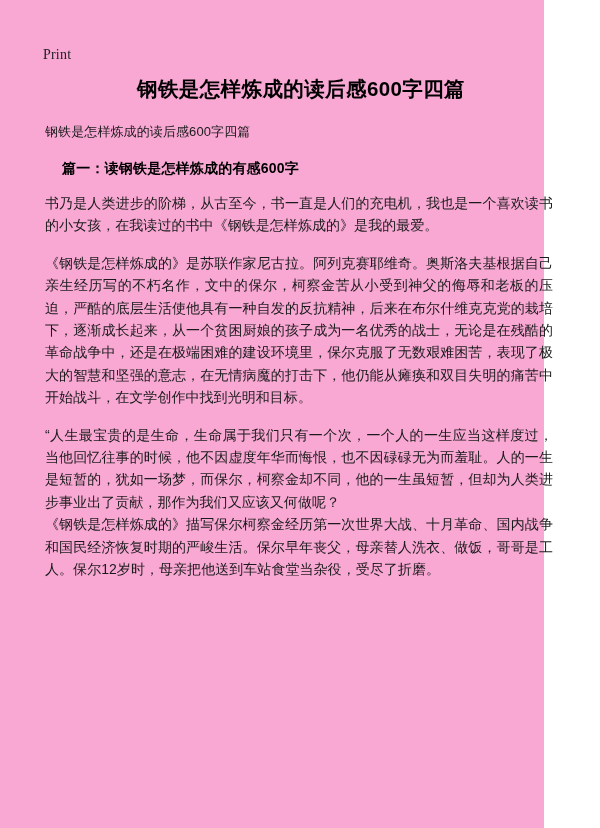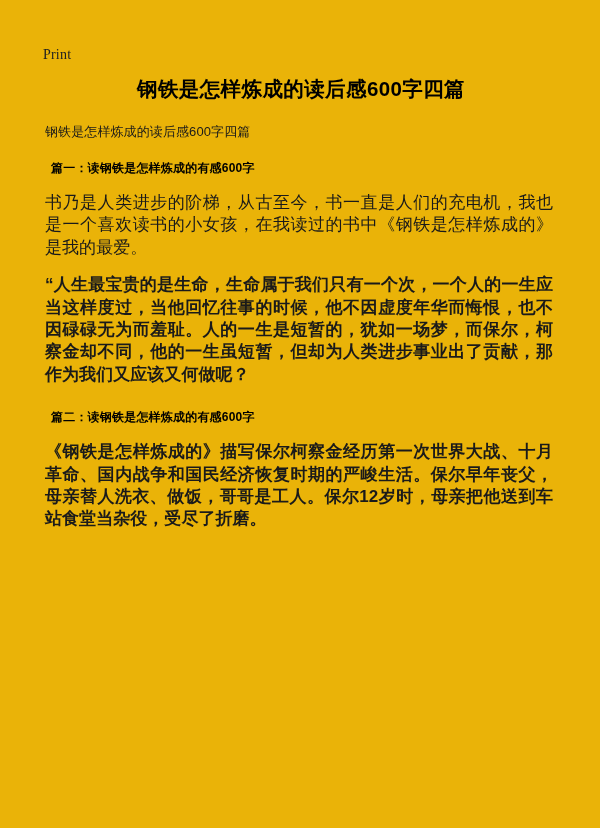--- a/index.html
+++ b/index.html
@@ -11,25 +11,25 @@
   body {
     width: 600px;
     height: 828px;
     overflow: hidden;
     font-family: "Liberation Sans", "DejaVu Sans", sans-serif;
     color: #1a1a1a;
     -webkit-font-smoothing: antialiased;
   }
   .page {
     position: relative;
-    width: 600px;
+    width: 544px;
     height: 828px;
     box-sizing: border-box;
     padding: 8px;
-    background: #eab308;
+    background: #f9a8d4;
   }
   .print-label {
     position: absolute;
     top: 47px;
     left: 43px;
     font-family: "Liberation Serif", "DejaVu Serif", serif;
     font-size: 14px;
     line-height: 16px;
     color: #222222;
     letter-spacing: 0.2px;
@@ -50,40 +50,39 @@
     color: #000000;
   }
   .subtitle {
     margin: 0 0 16px 0;
     font-size: 13px;
     line-height: 20px;
     color: #1a1a1a;
     letter-spacing: 0.1px;
   }
   .section-heading {
-    margin: 0 0 13px 6px;
-    font-size: 12px;
+    margin: 0 0 13px 17px;
+    font-size: 14px;
     line-height: 21px;
     font-weight: bold;
     color: #000000;
     letter-spacing: 0.2px;
   }
   .para {
     margin: 0 4px 15px 0;
-    font-size: 17px;
+    font-size: 14px;
     line-height: 22.4px;
     color: #1a1a1a;
     text-align: justify;
     text-justify: inter-ideograph;
     letter-spacing: 0.05px;
     word-break: break-all;
   }
   .para:last-child {
     margin-bottom: 0;
-    font-weight: bold;
   }
   .block {
     margin: 0;
   }
   .gap-before-heading {
     margin-top: 21px;
   }
 </style>
 </head>
 <body>
@@ -94,22 +93,22 @@
 
   <div class="content">
 
     <h1 class="doc-title">钢铁是怎样炼成的读后感600字四篇</h1>
 
     <p class="subtitle">钢铁是怎样炼成的读后感600字四篇</p>
 
     <div class="block">
       <h2 class="section-heading">篇一：读钢铁是怎样炼成的有感600字</h2>
       <p class="para">书乃是人类进步的阶梯，从古至今，书一直是人们的充电机，我也是一个喜欢读书的小女孩，在我读过的书中《钢铁是怎样炼成的》是我的最爱。</p>
+      <p class="para">《钢铁是怎样炼成的》是苏联作家尼古拉。阿列克赛耶维奇。奥斯洛夫基根据自己亲生经历写的不朽名作，文中的保尔，柯察金苦从小受到神父的侮辱和老板的压迫，严酷的底层生活使他具有一种自发的反抗精神，后来在布尔什维克克党的栽培下，逐渐成长起来，从一个贫困厨娘的孩子成为一名优秀的战士，无论是在残酷的革命战争中，还是在极端困难的建设环境里，保尔克服了无数艰难困苦，表现了极大的智慧和坚强的意志，在无情病魔的打击下，他仍能从瘫痪和双目失明的痛苦中开始战斗，在文学创作中找到光明和目标。</p>
       <p class="para">“人生最宝贵的是生命，生命属于我们只有一个次，一个人的一生应当这样度过，当他回忆往事的时候，他不因虚度年华而悔恨，也不因碌碌无为而羞耻。人的一生是短暂的，犹如一场梦，而保尔，柯察金却不同，他的一生虽短暂，但却为人类进步事业出了贡献，那作为我们又应该又何做呢？</p>
     </div>
 
     <div class="block">
-      <h2 class="section-heading gap-before-heading">篇二：读钢铁是怎样炼成的有感600字</h2>
       <p class="para">《钢铁是怎样炼成的》描写保尔柯察金经历第一次世界大战、十月革命、国内战争和国民经济恢复时期的严峻生活。保尔早年丧父，母亲替人洗衣、做饭，哥哥是工人。保尔12岁时，母亲把他送到车站食堂当杂役，受尽了折磨。</p>
     </div>
 
   </div>
 </div>
 
 </body></html>

